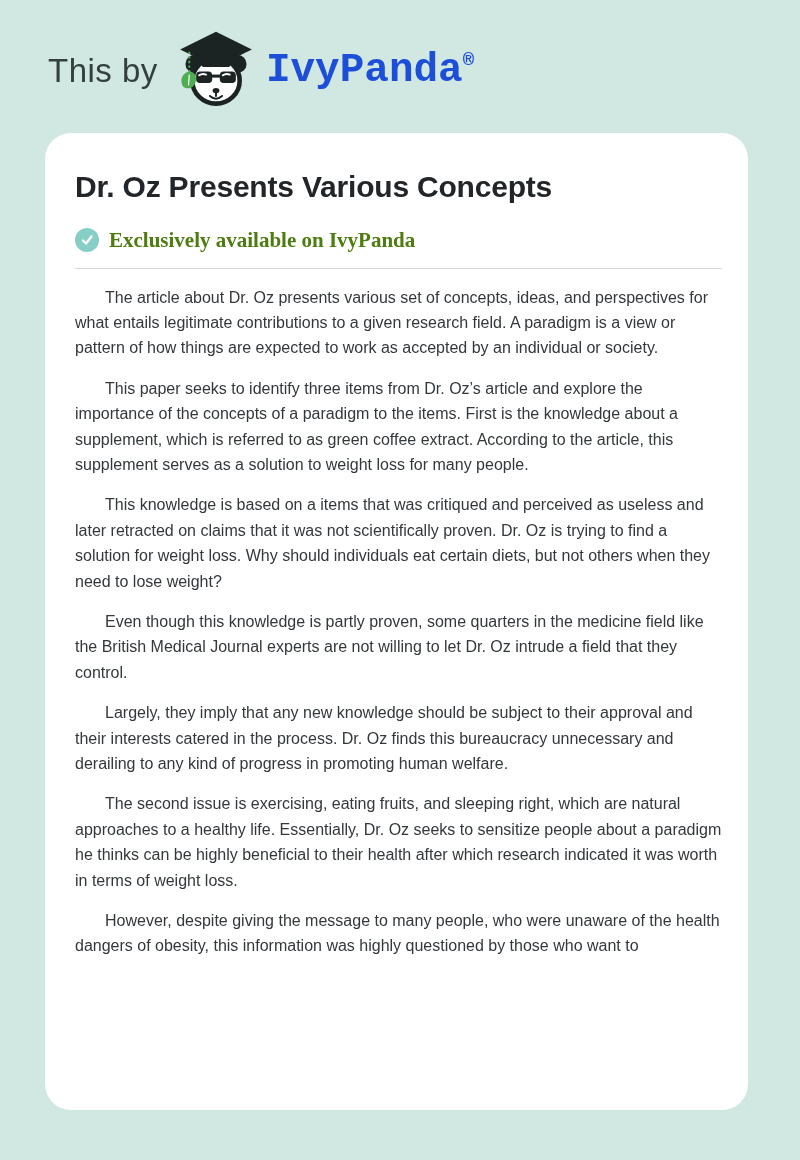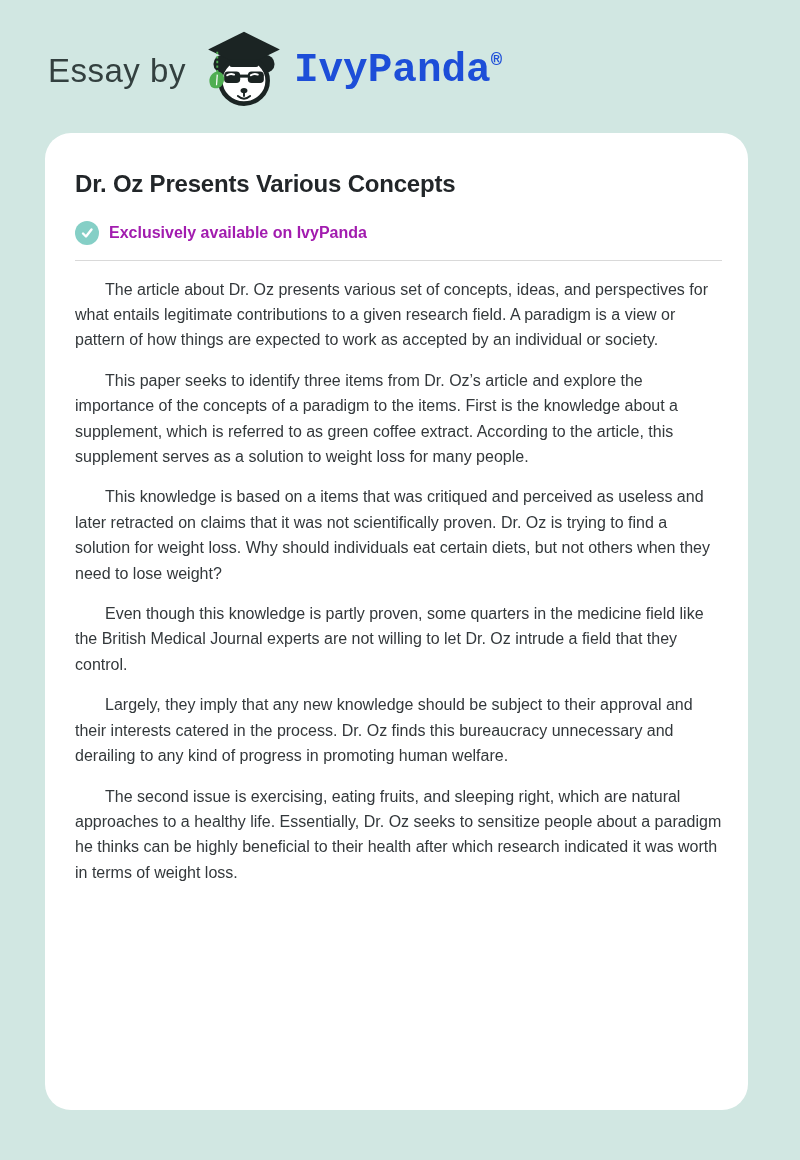--- a/index.html
+++ b/index.html
@@ -56,21 +56,21 @@
     height: 977px;
     margin: 23px 0 0 45px;
     background: #ffffff;
     border-radius: 26px;
     box-sizing: border-box;
     padding: 37px 26px 0 30px;
     overflow: hidden;
   }
   .essay-title {
     margin: 0;
-    font-size: 24px;
+    font-size: 30px;
     font-weight: bold;
     color: #222629;
     letter-spacing: -0.2px;
     line-height: 1.15;
   }
   .badge-row {
     display: flex;
     align-items: center;
     margin-top: 23px;
   }
@@ -79,23 +79,24 @@
     height: 24px;
     border-radius: 50%;
     background: #85cfc6;
     display: flex;
     align-items: center;
     justify-content: center;
     margin-right: 10px;
     flex: 0 0 auto;
   }
   .badge-label {
-    font-size: 16px;
+    font-size: 21px;
     font-weight: bold;
-    color: #a21caf;
+    color: #4d7c0f;
+    font-family: Liberation Serif, serif;
   }
   .divider {
     border: none;
     border-top: 1px solid #d9d9d9;
     margin: 15px 0 0 0;
   }
 
   .essay-body p {
     font-size: 16px;
     line-height: 25.4px;
@@ -104,21 +105,21 @@
     margin: 15px 0 0 0;
   }
   .essay-body p:first-child {
     margin-top: 16px;
   }
 </style>
 </head>
 <body>
 
 <header class="site-header">
-  <span class="essay-by">Essay by</span>
+  <span class="essay-by">This by</span>
 
   <span class="logo-wrap">
     <svg viewBox="0 0 110 104" width="84" height="80" aria-hidden="true">
 
       <circle cx="27" cy="44" r="12" fill="#1b2423"></circle>
       <circle cx="83" cy="44" r="12" fill="#1b2423"></circle>
 
       <ellipse cx="55" cy="66" rx="31" ry="30" fill="#ffffff" stroke="#1b2423" stroke-width="6"></ellipse>
 
       <rect x="29" y="54" width="21" height="15" rx="5" fill="#1b2423"></rect>
@@ -156,14 +157,15 @@
 
   <hr class="divider">
 
   <div class="essay-body">
     <p>The article about Dr. Oz presents various set of concepts, ideas, and perspectives for what entails legitimate contributions to a given research field. A paradigm is a view or pattern of how things are expected to work as accepted by an individual or society.</p>
     <p>This paper seeks to identify three items from Dr. Oz’s article and explore the importance of the concepts of a paradigm to the items. First is the knowledge about a supplement, which is referred to as green coffee extract. According to the article, this supplement serves as a solution to weight loss for many people.</p>
     <p>This knowledge is based on a items that was critiqued and perceived as useless and later retracted on claims that it was not scientifically proven. Dr. Oz is trying to find a solution for weight loss. Why should individuals eat certain diets, but not others when they need to lose weight?</p>
     <p>Even though this knowledge is partly proven, some quarters in the medicine field like the British Medical Journal experts are not willing to let Dr. Oz intrude a field that they control.</p>
     <p>Largely, they imply that any new knowledge should be subject to their approval and their interests catered in the process. Dr. Oz finds this bureaucracy unnecessary and derailing to any kind of progress in promoting human welfare.</p>
     <p>The second issue is exercising, eating fruits, and sleeping right, which are natural approaches to a healthy life. Essentially, Dr. Oz seeks to sensitize people about a paradigm he thinks can be highly beneficial to their health after which research indicated it was worth in terms of weight loss.</p>
+    <p>However, despite giving the message to many people, who were unaware of the health dangers of obesity, this information was highly questioned by those who want to</p>
   </div>
 </main>
 
 </body></html>

